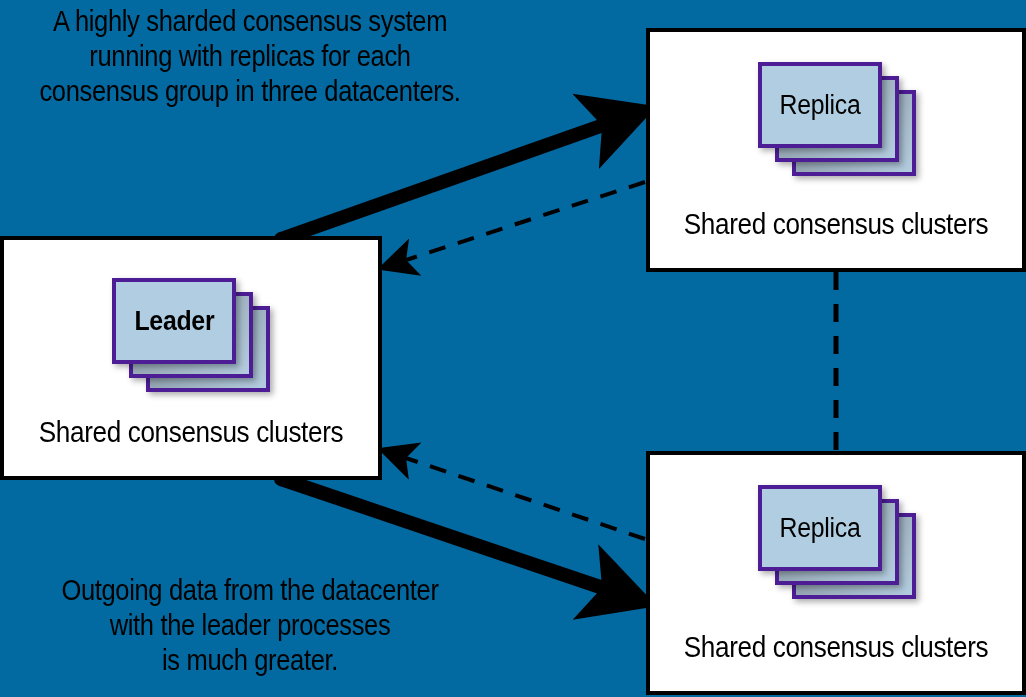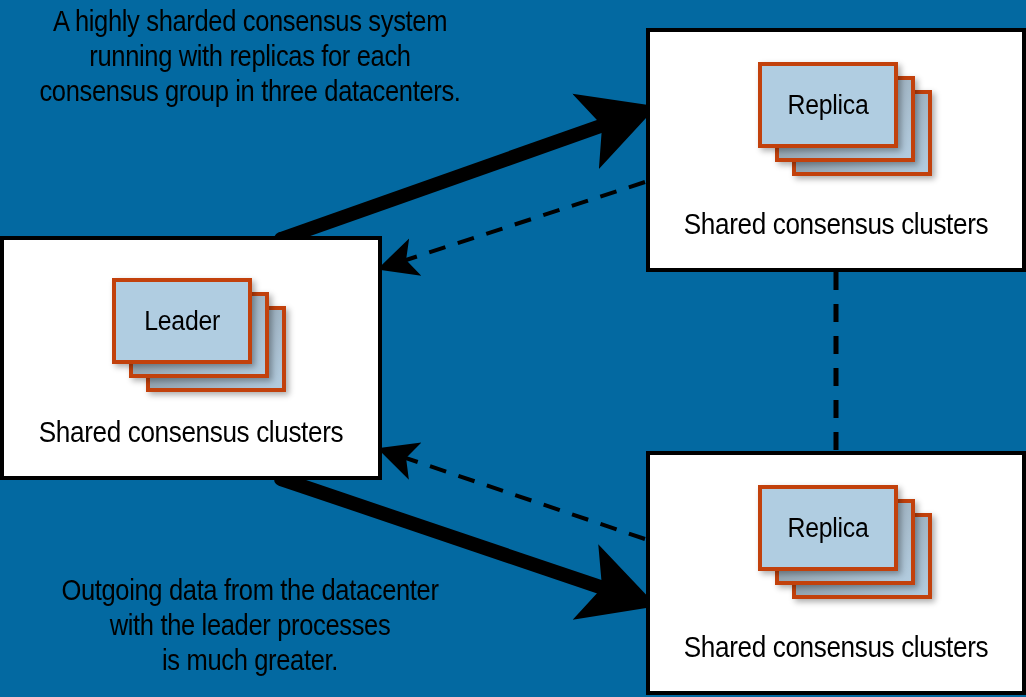--- a/index.html
+++ b/index.html
@@ -69,30 +69,30 @@
   #dc-left .dc-label   { top: 176px; }
   #dc-top .dc-label    { top: 176px; }
   #dc-bottom .dc-label { top: 176px; }
 
   
   .card-stack {
     position: absolute;
     width: 160px;
     height: 114px;
   }
-  #stack-leader   { left: 108px; top: 38px; }
+  #stack-leader   { left: 108px; top: 38px; font-weight: bold; }
   #stack-replica-top    { left: 108px; top: 30px; }
   #stack-replica-bottom { left: 108px; top: 30px; }
 
   .card {
     position: absolute;
     box-sizing: border-box;
-    width: 140px;
+    width: 124px;
     height: 86px;
-    border: 4px solid #c2410c;
+    border: 4px solid #4c1d95;
   }
   .card.back2 {
     left: 34px;
     top: 28px;
     background: linear-gradient(135deg, #7e8f9c 0%, #93a4b1 35%, #b3ccdf 100%);
     box-shadow: 3px 3px 6px rgba(0,0,0,0.32);
   }
   .card.back1 {
     left: 17px;
     top: 14px;

